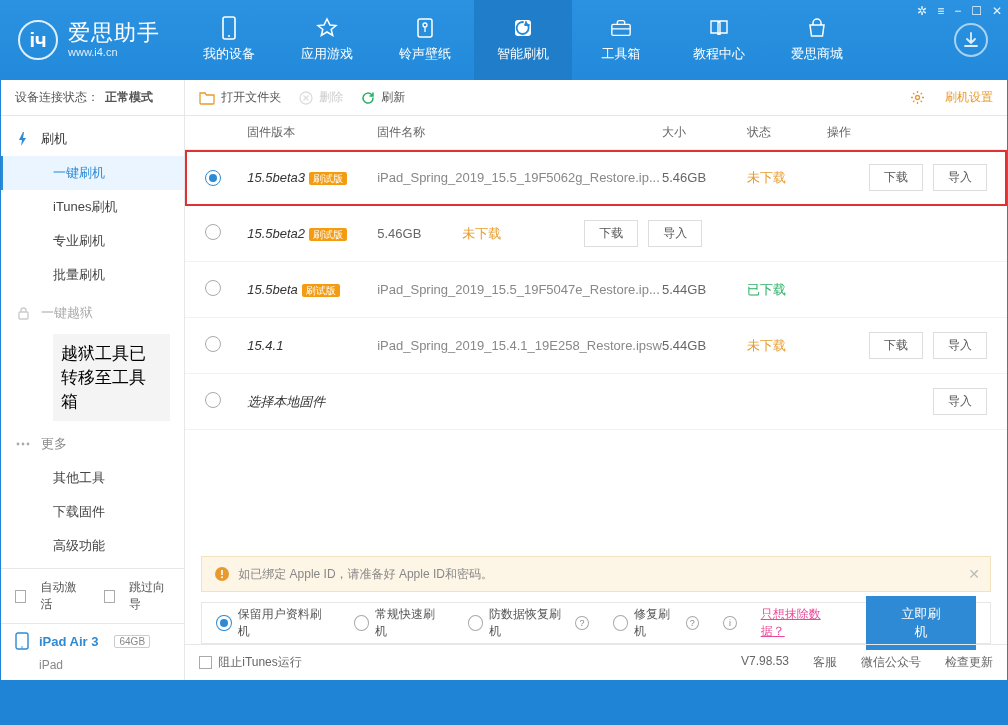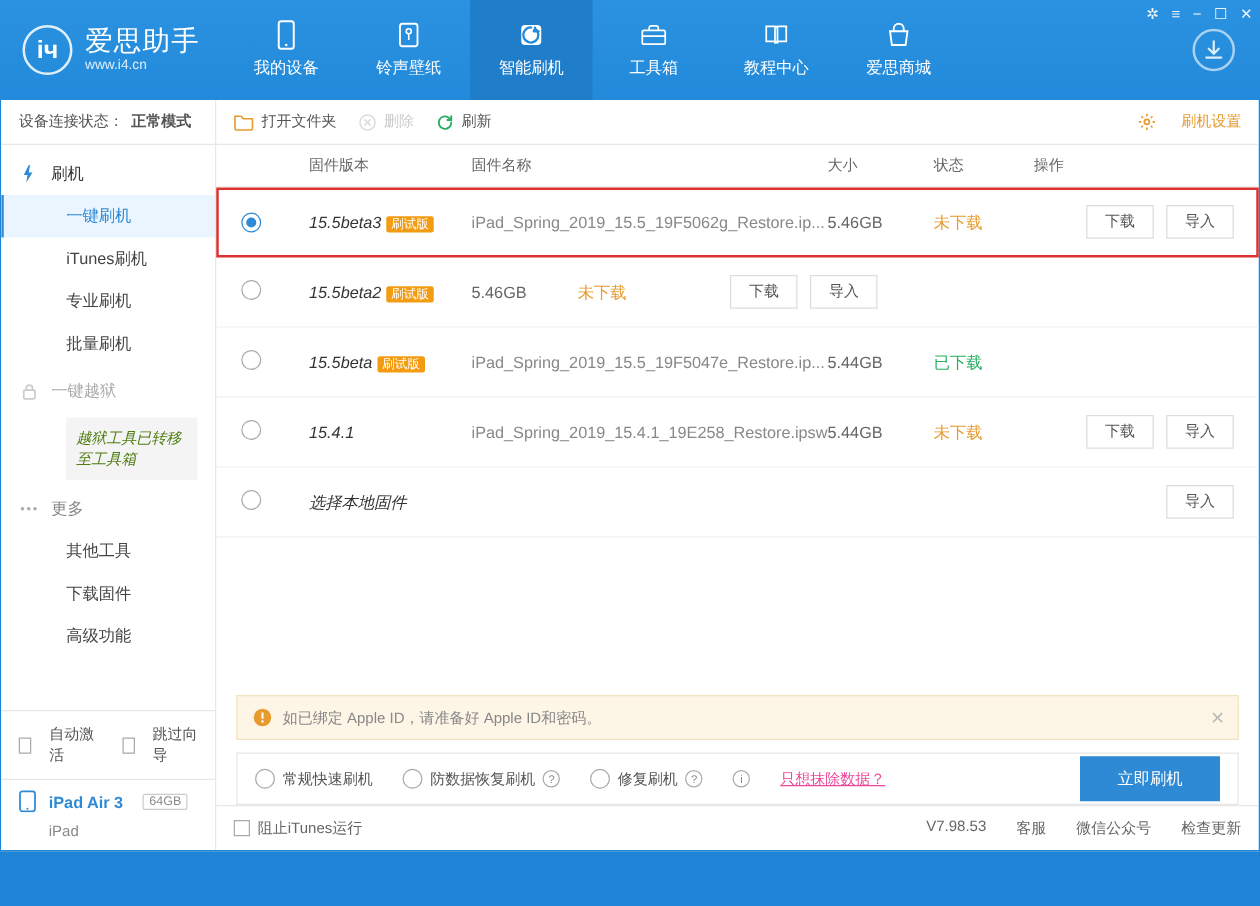--- a/index.html
+++ b/index.html
@@ -31,38 +31,38 @@
 
     
     .sidebar { width: 193px; border-right:1px solid #e7e7e7; display:flex; flex-direction:column; background:#fff; }
     .status-bar { height:36px; border-bottom:1px solid #e7e7e7; display:flex; align-items:center; padding:0 14px; font-size:12px; color:#555; gap:6px; }
     .sidebar-list { padding-top:6px; font-size:13px; color:#333; overflow:auto; }
     .sb-group { margin-bottom:4px; }
     .sb-head { display:flex; align-items:center; gap:10px; padding:8px 14px; color:#333; cursor:pointer;}
     .sb-head .ic { width:16px; height:16px; display:flex; align-items:center; justify-content:center; }
     .sb-sub { padding:8px 16px 8px 52px; cursor:pointer; color:#444; }
     .sb-sub.active { background:#eaf5ff; color:#2e8ad4; border-left:2px solid #2e8ad4; padding-left:50px; }
-    .sb-note { margin:4px 14px 6px 52px; padding:8px 8px; background:#f4f4f4; color:#4d7c0f; font-size:12px; line-height:1.4;font-style:italic; }
+    .sb-note { margin:4px 14px 6px 52px; padding:8px 8px; background:#f4f4f4; color:#000000; font-size:17px; line-height:1.4; }
     .sb-head.dim { color:#aaa; }
 
     .sidebar-bottom { margin-top:auto; }
     .auto-row { border-top:1px solid #e7e7e7; padding:10px 14px; display:flex; align-items:center; gap:8px; font-size:12px; color:#555; }
     .device-row { border-top:1px solid #e7e7e7; padding:8px 14px; display:flex; align-items:center; gap:10px; color:#2e8ad4; font-size:13px;}
     .device-sub { padding:0 14px 8px 38px; color:#888; font-size:12px; }
     .cap { display:inline-block; border:1px solid #ccc; color:#888; font-size:10px; padding:0 4px; border-radius:2px; margin-left:6px;}
 
     
     .content { flex:1; display:flex; flex-direction:column; position:relative; }
     .toolbar { height:36px; border-bottom:1px solid #e7e7e7; display:flex; align-items:center; padding:0 14px; font-size:12px; color:#555; gap:18px;}
     .tool-item { display:flex; align-items:center; gap:6px; cursor:pointer; }
     .tool-item.disabled { color:#ccc; }
     .tool-right { margin-left:auto; display:flex; align-items:center; gap:20px; color:#e79a2d; }
     .table-head { display:flex; height:34px; align-items:center; padding:0 20px; font-size:12px; color:#666; border-bottom:1px solid #eee;}
     .col-radio { width:42px; }
-    .col-ver { width:130px;margin-left:12px; }
+    .col-ver { width:130px; }
     .col-name { flex:1; }
     .col-size { width:85px; }
     .col-status { width:80px; }
     .col-act { width:160px; display:flex; gap:10px; justify-content:flex-end; }
     .fw-row { display:flex; align-items:center; height:56px; padding:0 20px; font-size:13px; color:#555; border-bottom:1px solid #f2f2f2;}
     .fw-row.highlight { outline:2px solid #d33; outline-offset:-2px; }
     .radio { width:16px; height:16px; border-radius:50%; border:1px solid #aaa; display:inline-flex; align-items:center; justify-content:center; }
     .radio.sel { border-color:#2e8ad4; }
     .radio.sel::after { content:""; width:8px; height:8px; border-radius:50%; background:#2e8ad4; }
     .tag { background:#f39c12; color:#fff; font-size:10px; padding:1px 4px; border-radius:2px; margin-left:4px; }
@@ -116,20 +116,28 @@
         <span class="nav-icon">
           <svg width="20" height="24" viewBox="0 0 20 24">
             <rect x="4" y="1" width="12" height="22" rx="2" fill="none" stroke="#fff" stroke-width="1.6"></rect>
             <circle cx="10" cy="20" r="1" fill="#fff"></circle>
           </svg>
         </span>
         <span>我的设备</span>
       </div>
       <div class="nav-item">
         <span class="nav-icon">
+          <svg width="22" height="22" viewBox="0 0 22 22">
+            <path d="M11 2l3 6 6 .5-4.8 4 1.5 6L11 15l-5.7 3.5 1.5-6L2 8.5 8 8z" fill="none" stroke="#fff" stroke-width="1.5"></path>
+          </svg>
+        </span>
+        <span>应用游戏</span>
+      </div>
+      <div class="nav-item">
+        <span class="nav-icon">
           <svg width="20" height="22" viewBox="0 0 20 22">
             <rect x="3" y="2" width="14" height="18" rx="2" fill="none" stroke="#fff" stroke-width="1.5"></rect>
             <circle cx="10" cy="8" r="2" fill="none" stroke="#fff" stroke-width="1.3"></circle>
             <path d="M10 10v5" stroke="#fff" stroke-width="1.3"></path>
           </svg>
         </span>
         <span>铃声壁纸</span>
       </div>
       <div class="nav-item active">
         <span class="nav-icon">
@@ -358,20 +366,24 @@
           <rect x="7.2" y="4" width="1.6" height="5" fill="#fff"></rect>
           <circle cx="8" cy="11.2" r="1" fill="#fff"></circle>
         </svg>
       <span>如已绑定 Apple ID，请准备好 Apple ID和密码。</span>
       <span class="x">✕</span>
     </div>
 
     <div class="flash-opts">
       <div id="opts-container" style="display:flex; gap:24px;">
           <div class="opt">
+            <span class="radio sel"></span>
+            <span>保留用户资料刷机</span>
+          </div>
+          <div class="opt">
             <span class="radio "></span>
             <span>常规快速刷机</span>
           </div>
           <div class="opt">
             <span class="radio "></span>
             <span>防数据恢复刷机</span>
             <span class="help-q">?</span>
           </div>
           <div class="opt">
             <span class="radio "></span>

